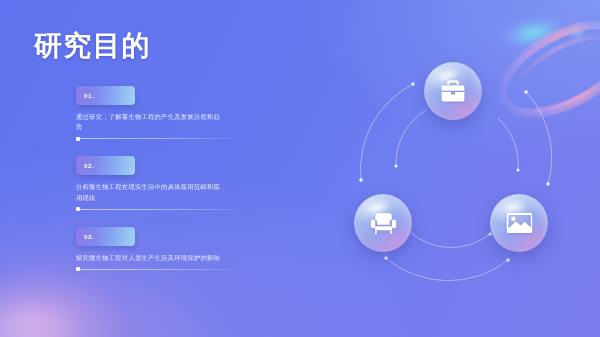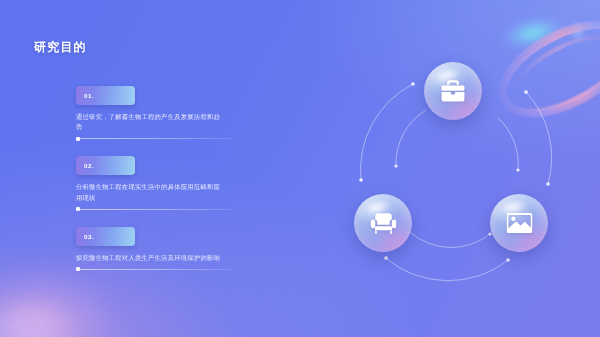--- a/index.html
+++ b/index.html
@@ -52,22 +52,22 @@
     filter:blur(10px);
   }
   .blob-lav-bl{
     left:-30px;top:300px;width:110px;height:60px;
     background:radial-gradient(closest-side,rgba(205,185,245,0.7),rgba(170,170,240,0) 100%);
     filter:blur(9px);
   }
 
   
   .title{
-    position:absolute;left:34px;top:39px;
-    font-size:12px;font-weight:bold;color:#ffffff;letter-spacing:1.2px;
+    position:absolute;left:34px;top:27px;
+    font-size:28px;font-weight:bold;color:#ffffff;letter-spacing:1.2px;
     text-shadow:0 1px 3px rgba(40,50,140,0.35);
   }
 
   
   .list{position:absolute;left:76px;top:86px;width:160px;}
   .item{position:relative;margin-bottom:17px;}
   .item:last-child{margin-bottom:0;}
   .pill{
     width:59px;height:19px;border-radius:4px;
     background:linear-gradient(96deg,#8d7ae8 0%,#7f86ee 30%,#86a8f2 62%,#9fd3f4 100%);

